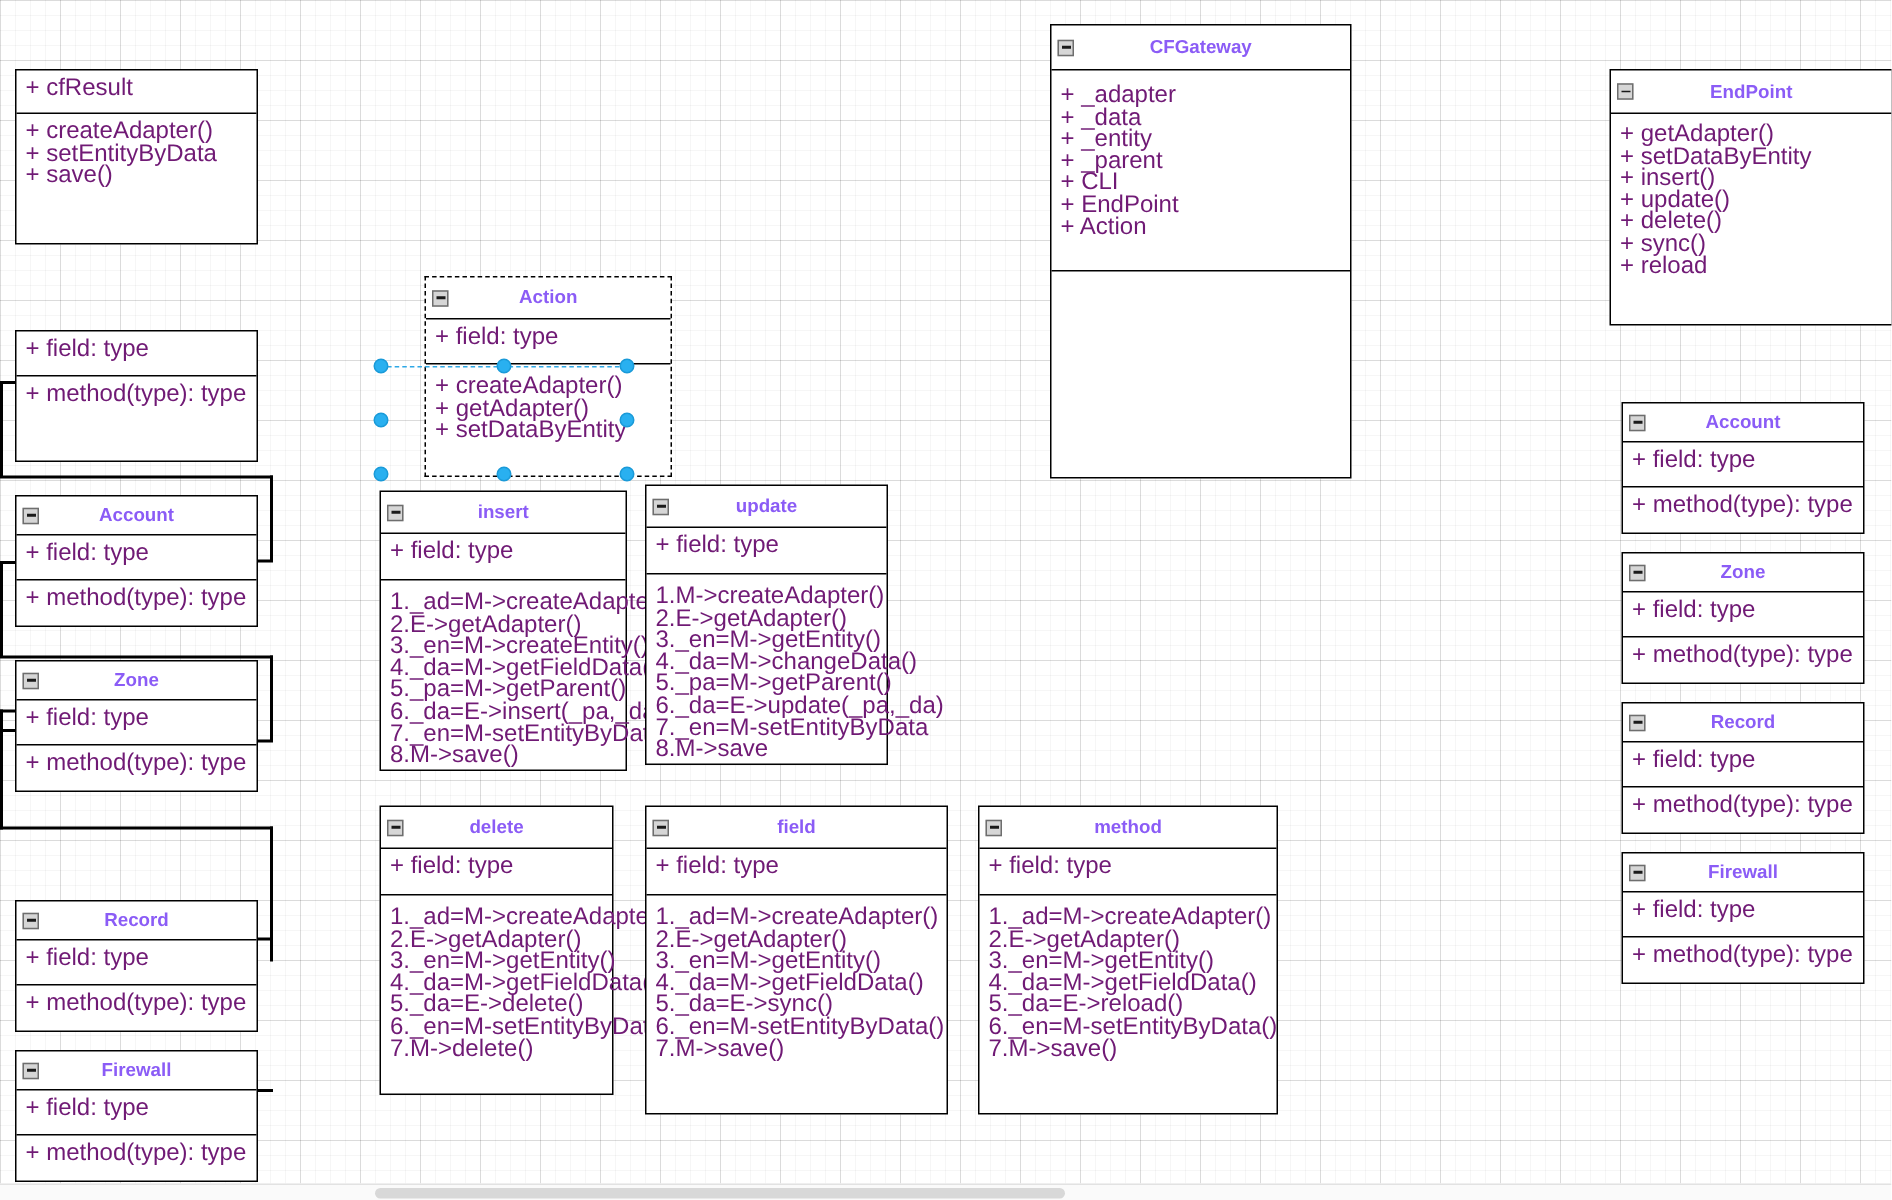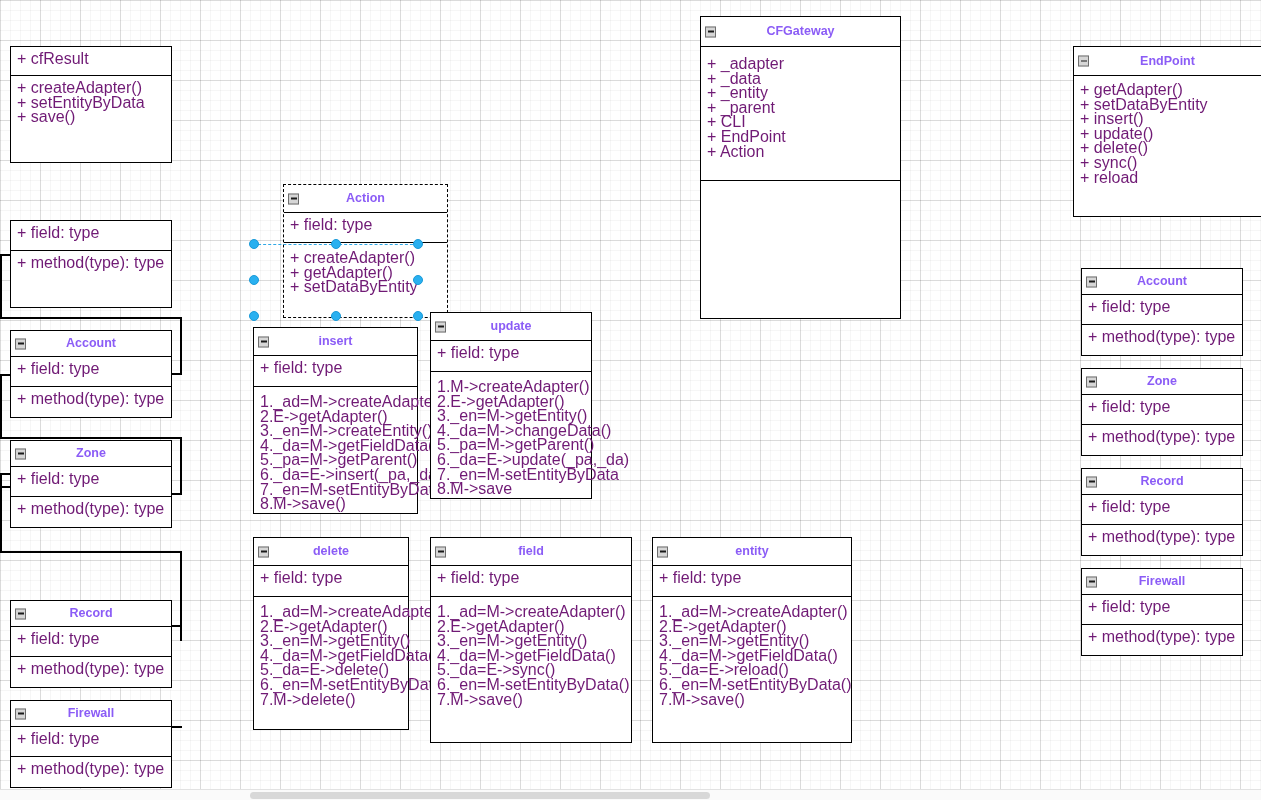--- a/index.html
+++ b/index.html
@@ -253,21 +253,21 @@
     <div class="uml-section" style="height:126px; padding-top:8px;">1._ad=M-&gt;createAdapter()
 2.E-&gt;getAdapter()
 3._en=M-&gt;createEntity()
 4._da=M-&gt;getFieldData()
 5._pa=M-&gt;getParent()
 6._da=E-&gt;insert(_pa,_da)
 7._en=M-setEntityByData()
 8.M-&gt;save()</div>
   </div>
 
-  <div class="umlbox" style="left:430px; top:312px; width:162px; height:187px;">
+  <div class="umlbox" style="left:430px; top:323px; width:162px; height:187px;">
     <div class="uml-title" style="height:28px;">
       <span class="collapse-icon"></span>
       <span>update</span>
     </div>
     <div class="uml-section divided" style="height:31px;">+ field: type</div>
     <div class="uml-section" style="height:126px; padding-top:8px;">1.M-&gt;createAdapter()
 2.E-&gt;getAdapter()
 3._en=M-&gt;getEntity()
 4._da=M-&gt;changeData()
 5._pa=M-&gt;getParent()
@@ -302,21 +302,21 @@
 3._en=M-&gt;getEntity()
 4._da=M-&gt;getFieldData()
 5._da=E-&gt;sync()
 6._en=M-setEntityByData()
 7.M-&gt;save()</div>
   </div>
 
   <div class="umlbox" style="left:652px; top:537px; width:200px; height:206px;">
     <div class="uml-title" style="height:28px;">
       <span class="collapse-icon"></span>
-      <span>entity</span>
+      <span>method</span>
     </div>
     <div class="uml-section divided" style="height:31px;">+ field: type</div>
     <div class="uml-section" style="height:145px; padding-top:8px;">1._ad=M-&gt;createAdapter()
 2.E-&gt;getAdapter()
 3._en=M-&gt;getEntity()
 4._da=M-&gt;getFieldData()
 5._da=E-&gt;reload()
 6._en=M-setEntityByData()
 7.M-&gt;save()</div>
   </div>

